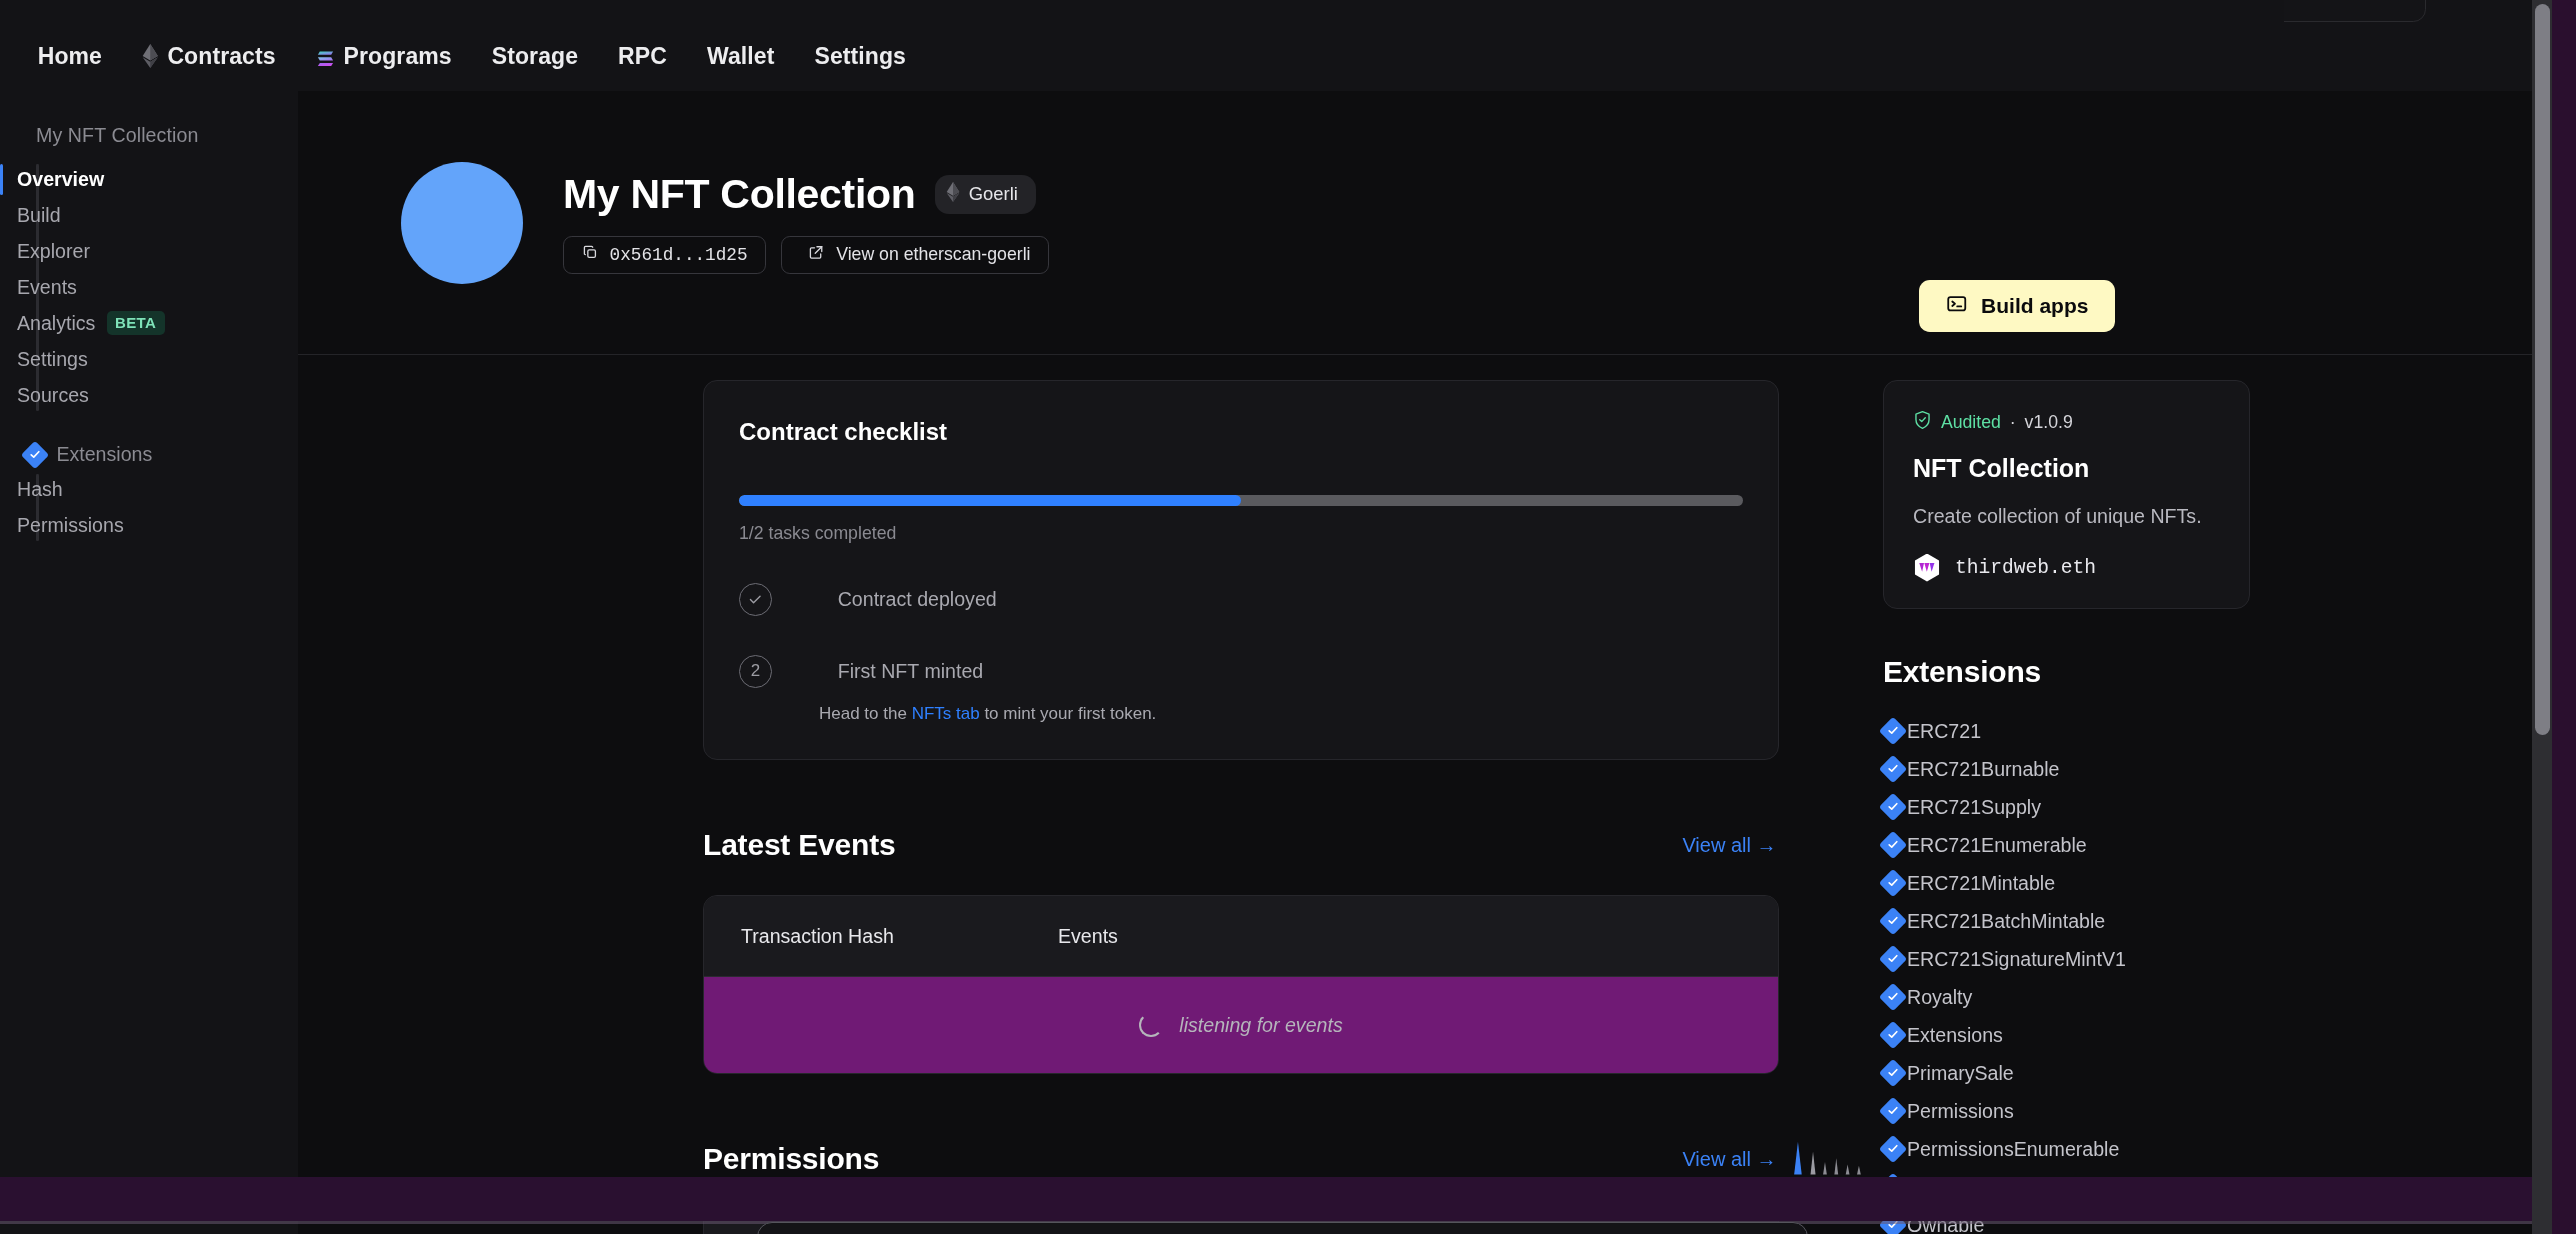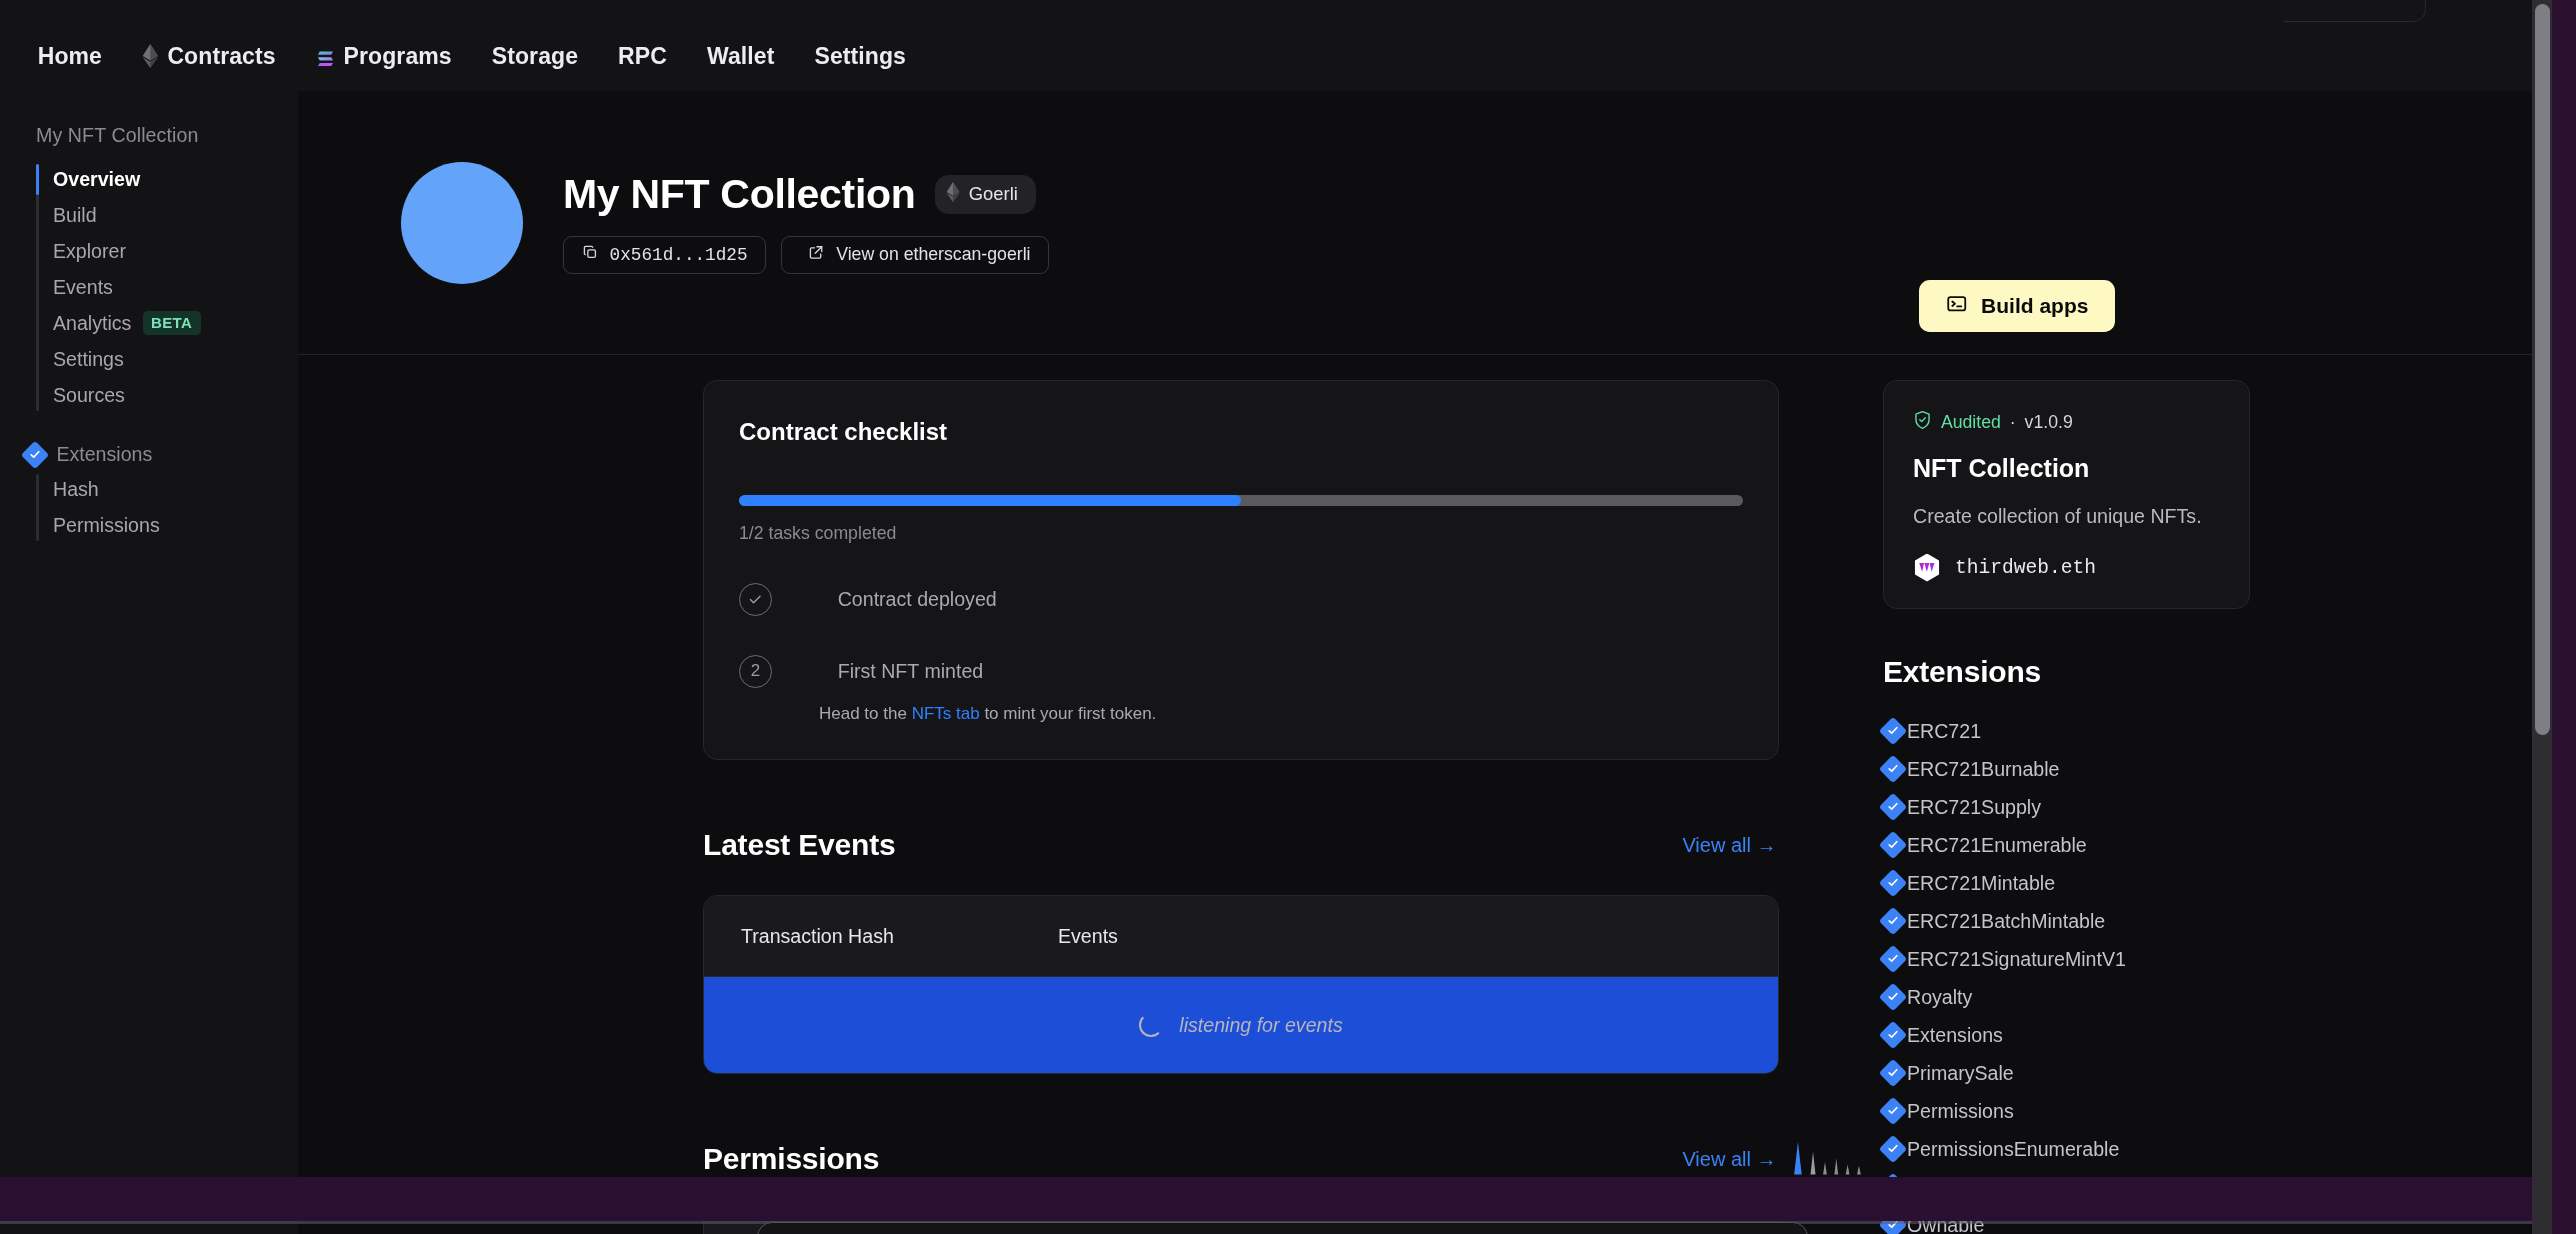--- a/index.html
+++ b/index.html
@@ -37,21 +37,21 @@
 
   
   .sidebar {
     position: absolute; left: 0; top: 91px; width: 298px; height: 1144px;
     background: #131316; padding-top: 33px;
   }
   .side-title {
     font-size: 19.6px; color: #8b8b92; padding-left: 36px; margin-bottom: 14px;
     letter-spacing: 0.1px;
   }
-  .side-group { position: relative; padding-left: 36px; }
+  .side-group { position: relative; }
   .side-group::before {
     content: ""; position: absolute; left: 36px; top: 2.5px; bottom: 2.5px;
     width: 2.5px; background: #2c2c31; border-radius: 1.3px;
   }
   .side-link {
     position: relative; display: flex; align-items: center; gap: 11.4px;
     height: 36px; padding-left: 17px; font-size: 19.6px; color: #a7a7ae;
     cursor: pointer;
   }
   .side-link.active { color: #ffffff; font-weight: 700; }
@@ -152,21 +152,21 @@
   .sec-head h2 { font-size: 30px; font-weight: 700; color: #fff; letter-spacing: -0.2px; }
   .view-all { font-size: 20px; color: #3b82f6; text-decoration: none; cursor: pointer; white-space: nowrap; }
 
   .tbl { border-radius: 14px; overflow: hidden; }
   .tbl-head {
     display: flex; background: #1a1a1e; padding: 28.5px 0 28.5px 37px;
     font-size: 19.6px; color: #e8e8ec; border-bottom: 1.3px solid #2a2a30;
   }
   .tbl-head .c1 { width: 317px; }
   .tbl-body {
-    background: #1d4ed8; padding: 36px 0; display: flex;
+    background: #701a75; padding: 36px 0; display: flex;
     align-items: center; justify-content: center; gap: 16px;
   }
   .spinner {
     width: 24px; height: 24px; border-radius: 50%;
     border: 2.5px solid transparent; border-left-color: #b5b5bb; border-bottom-color: #b5b5bb;
   }
   .listening { font-size: 19.6px; font-style: italic; color: #b5b5bb; }
 
   
   .info-card { padding: 29px 29px 26.6px; }

